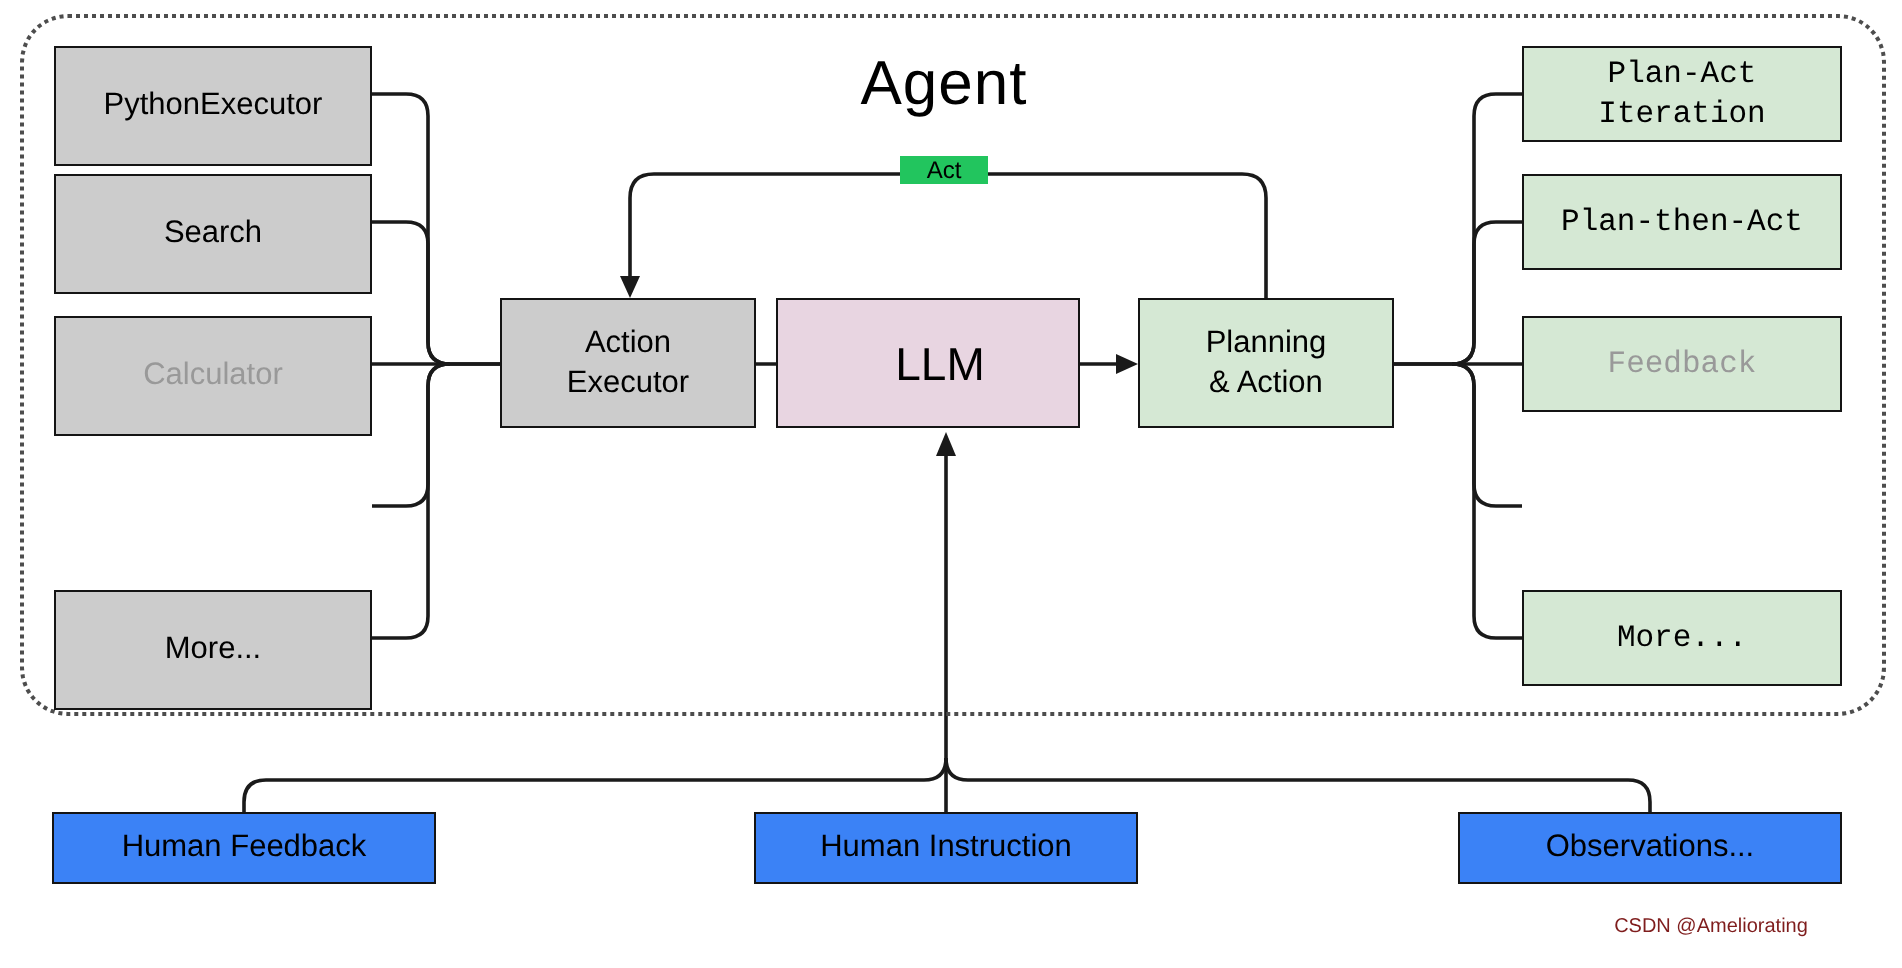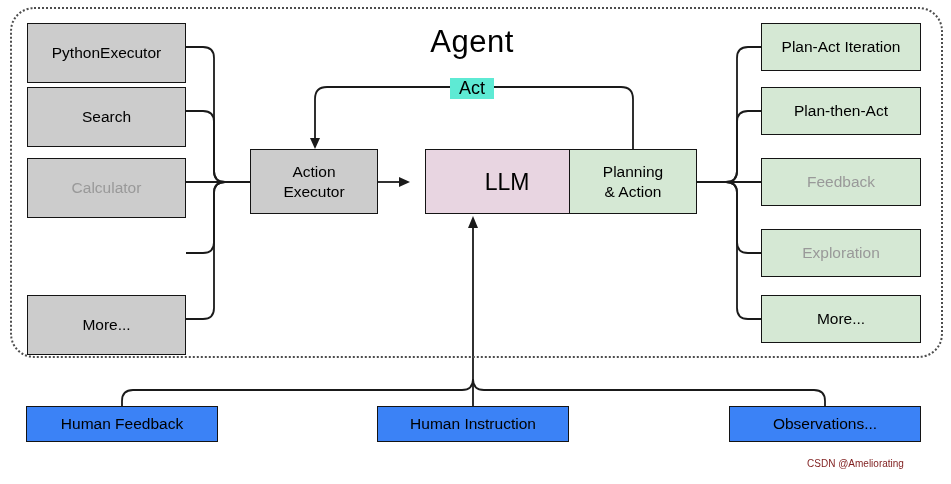--- a/index.html
+++ b/index.html
@@ -20,32 +20,32 @@
     text-align:center;font-size:31px;color:#000;letter-spacing:0.5px;
   }
   .box{
     position:absolute;box-sizing:border-box;
     border:1.5px solid #141414;
     display:flex;align-items:center;justify-content:center;
     text-align:center;font-size:15.5px;color:#000;
     white-space:pre-line;line-height:20px;
   }
   .tool{left:27px;width:159px;height:60px;background:#cccccc;}
-  .strategy{left:761px;width:160px;height:48px;background:#d5e8d4;}
+  .strategy{left:761px;width:160px;height:48px;background:#d5e8d4;font-family:Liberation Mono, monospace;}
   .row1{top:23px}.row2{top:87px}.row3{top:158px}.row4{top:229px}.row5{top:295px}
   .core{top:149px;height:65px;}
   .core-gray{left:250px;width:128px;background:#cccccc;}
-  .core-pink{left:425px;width:152px;background:#e8d5e1;font-size:23px;padding-left:12px;}
+  .core-pink{left:388px;width:152px;background:#e8d5e1;font-size:23px;padding-left:12px;}
   .core-green{left:569px;width:128px;background:#d5e8d4;}
   .input-box{top:406px;width:192px;height:36px;background:#3b82f6;}
   .in1{left:26px}.in2{left:377px}.in3{left:729px}
   .muted{color:#999999;}
   .edge-label{
     position:absolute;left:450px;top:78px;width:44px;
-    background:#5eead4;text-align:center;font-size:18px;color:#000;
+    background:#22c55e;text-align:center;font-size:12px;color:#000;
   }
   .watermark{
     position:absolute;left:760px;top:458px;width:191px;
     text-align:center;font-size:10px;color:#7f1d1d;
   }
 </style>
 </head>
 <body>
 
 <div id="stage">
@@ -96,21 +96,20 @@
 
   <div class="box core core-gray">Action
 Executor</div>
   <div class="box core core-pink">LLM</div>
   <div class="box core core-green">Planning
 &amp; Action</div>
 
   <div class="box strategy row1">Plan-Act Iteration</div>
   <div class="box strategy row2">Plan-then-Act</div>
   <div class="box strategy row3 muted">Feedback</div>
-  <div class="box strategy row4 muted">Exploration</div>
   <div class="box strategy row5">More...</div>
 
   <div class="box input-box in1">Human Feedback</div>
   <div class="box input-box in2">Human Instruction</div>
   <div class="box input-box in3">Observations...</div>
 
   <div class="watermark">CSDN @Ameliorating</div>
 
 </div>
 

